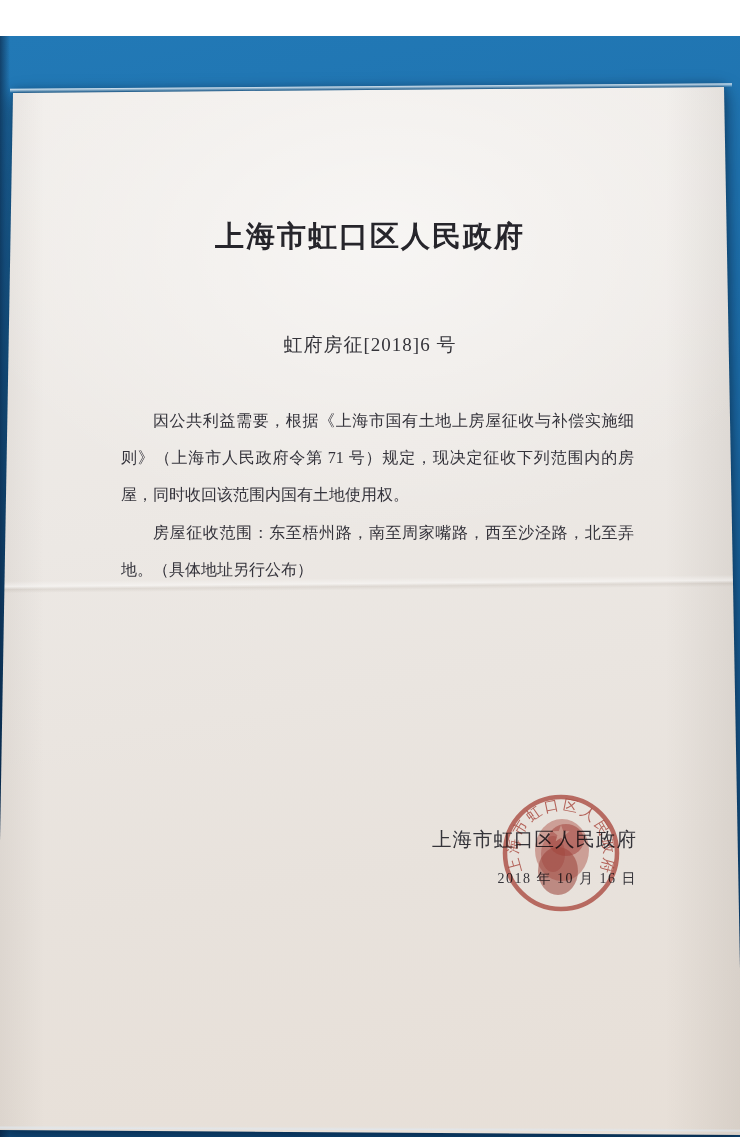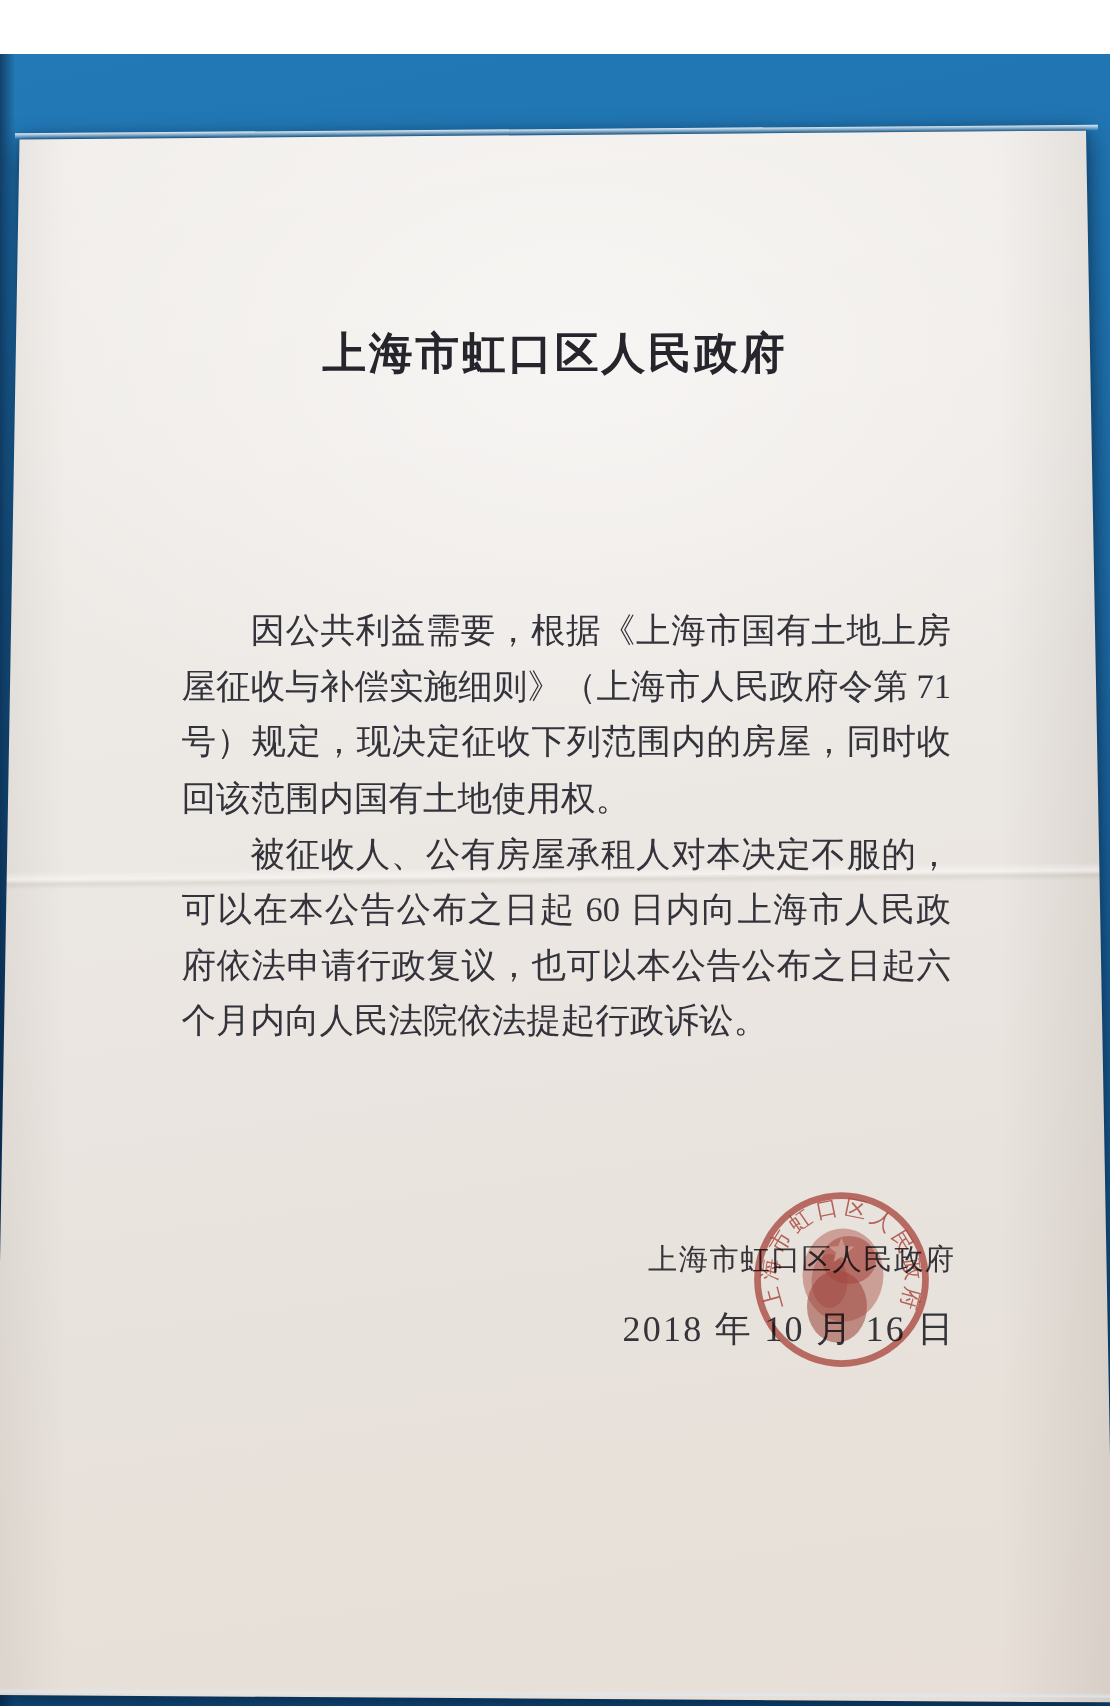--- a/index.html
+++ b/index.html
@@ -42,50 +42,51 @@
     position:absolute;left:0;top:181px;width:740px;
     text-align:center;color:#26252b;
     font-size:29px;font-weight:bold;line-height:38px;letter-spacing:2px;
   }
   .doc-number{
     position:absolute;left:0;top:296px;width:740px;
     text-align:center;color:#35343a;font-size:19px;letter-spacing:1px;
   }
   .doc-body{
     position:absolute;left:121px;top:366px;width:513px;
-    color:#34333b;font-size:23px;line-height:37.2px;
+    color:#34333b;font-size:16px;line-height:37.2px;
     text-align:justify;
   }
   .doc-body p{margin:0;text-indent:2em;}
   .signature{position:absolute;right:103px;top:790px;text-align:right;color:#35343a;}
   .sig-name{font-size:19.5px;letter-spacing:1px;}
-  .sig-date{font-size:24px;letter-spacing:1.5px;margin-top:17px;}
+  .sig-date{font-size:14px;letter-spacing:1.5px;margin-top:17px;}
   .seal{
     position:absolute;left:486px;top:742px;width:150px;height:150px;
     mix-blend-mode:multiply;opacity:.92;
   }
 </style>
 </head>
 <body>
 
 <div class="scene">
 
   <div class="paper-wrap">
     <div class="paper">
 
       <div class="crease"></div>
 
       <div class="doc-title">
         <div>上海市虹口区人民政府</div>
       </div>
 
+      <div class="doc-number">虹府房征[2018]6 号</div>
 
       <div class="doc-body">
         <p>因公共利益需要，根据《上海市国有土地上房屋征收与补偿实施细则》（上海市人民政府令第 71 号）规定，现决定征收下列范围内的房屋，同时收回该范围内国有土地使用权。</p>
-        <p>被征收人、公有房屋承租人对本决定不服的，可以在本公告公布之日起 60 日内向上海市人民政府依法申请行政复议，也可以本公告公布之日起六个月内向人民法院依法提起行政诉讼。</p>
+        <p>房屋征收范围：东至梧州路，南至周家嘴路，西至沙泾路，北至弄地。（具体地址另行公布）</p>
       </div>
 
       <div class="signature">
         <div class="sig-name">上海市虹口区人民政府</div>
         <div class="sig-date">2018 年 10 月 16 日</div>
       </div>
 
       <svg class="seal" viewBox="0 0 150 150">
 
         <circle cx="75" cy="75" r="56" fill="none" stroke="#b5463c" stroke-width="4.5" opacity="0.8"></circle>

